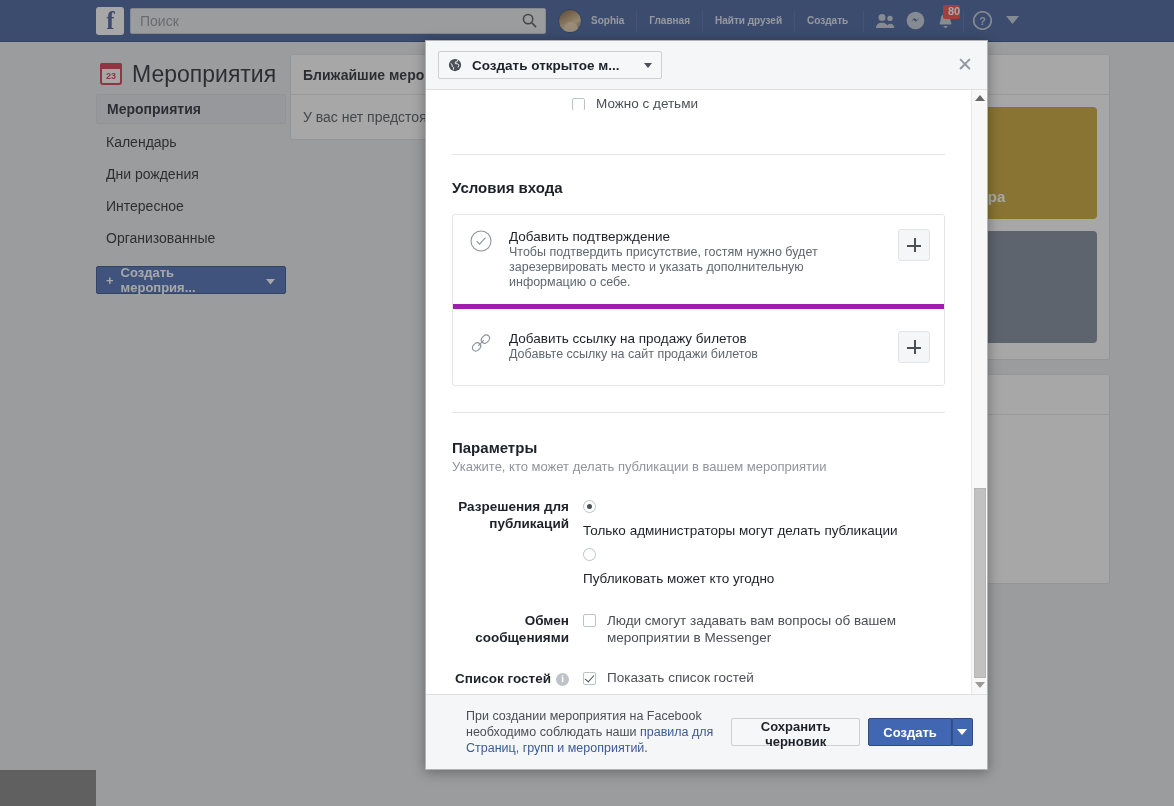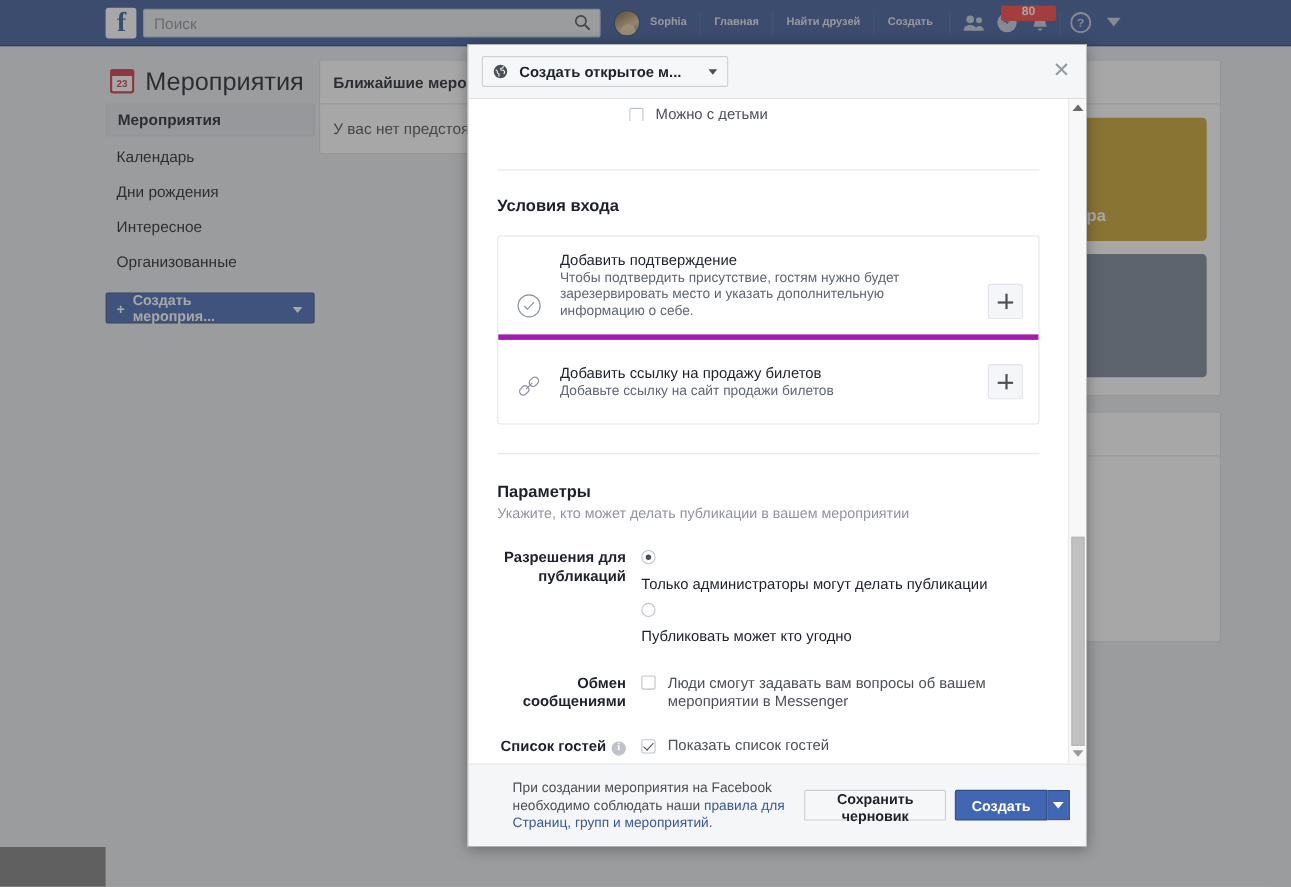--- a/index.html
+++ b/index.html
@@ -54,21 +54,21 @@
     border-radius:50% 50% 40% 40%; background:#e8cda8;
   }
   .sep { width: 1px; height: 22px; background: #4a69a3; margin: 0 3px; }
   .ic-btn {
     width: 30px; height: 26px; display: flex; align-items: center;
     justify-content: center; cursor: pointer; position: relative; border-radius: 2px;
   }
   #notif-badge {
     position: absolute; top: -3px; right: 0px; background: #fa3e3e; color: #fff;
     font-size: 11px; font-weight: bold; line-height: 13px; height: 14px;
-    min-width: 17px; text-align: right; border-radius: 2px; padding: 0 19px;
+    min-width: 17px; text-align: right; border-radius: 2px; padding: 0 0;
   }
   #caret-btn { margin-right: 70px; }
 
   
   #content { position: absolute; top: 42px; left: 0; width: 1174px; height: 764px; }
 
   #left-col { position: absolute; left: 96px; top: 12px; width: 190px; }
   #events-title {
     display: flex; align-items: center; gap: 10px;
     font-size: 23px; color: #1d2129; font-weight: normal; height: 40px;
@@ -161,21 +161,21 @@
     content: ""; position: absolute; left: 3px; top: 0px; width: 4px; height: 8px;
     border: solid #4b4f56; border-width: 0 1.7px 1.7px 0; transform: rotate(42deg);
   }
 
   .hr { height: 1px; background: #e5e5e5; margin: 0 26px; }
 
   .sec-title { font-size: 15px; font-weight: bold; color: #1d2129; }
   .sec-sub { font-size: 13px; color: #90949c; margin-top: 3px; }
 
   .opt-list { border: 1px solid #e4e6eb; border-radius: 3px; }
-  .opt-row { display: flex; align-items: flex-end; padding: 14px 14px 14px 16px; gap: 16px; }
+  .opt-row { display: flex; align-items: flex-start; padding: 14px 14px 14px 16px; gap: 16px; }
   .opt-row + .opt-row { border-top: 5px solid #a21caf; }
   .opt-icon { width: 24px; height: 24px; flex: none; }
   .opt-txt { flex: 1; }
   .opt-ttl { font-size: 13.5px; color: #1d2129; }
   .opt-sub { font-size: 12.5px; color: #606770; line-height: 15px; margin-top: 1px; }
   .plus-btn {
     width: 32px; height: 32px; border: 1px solid #e2e4e9; border-radius: 3px;
     background: #f5f6f7; flex: none; position: relative; cursor: pointer;
   }
   .plus-btn::before, .plus-btn::after {

